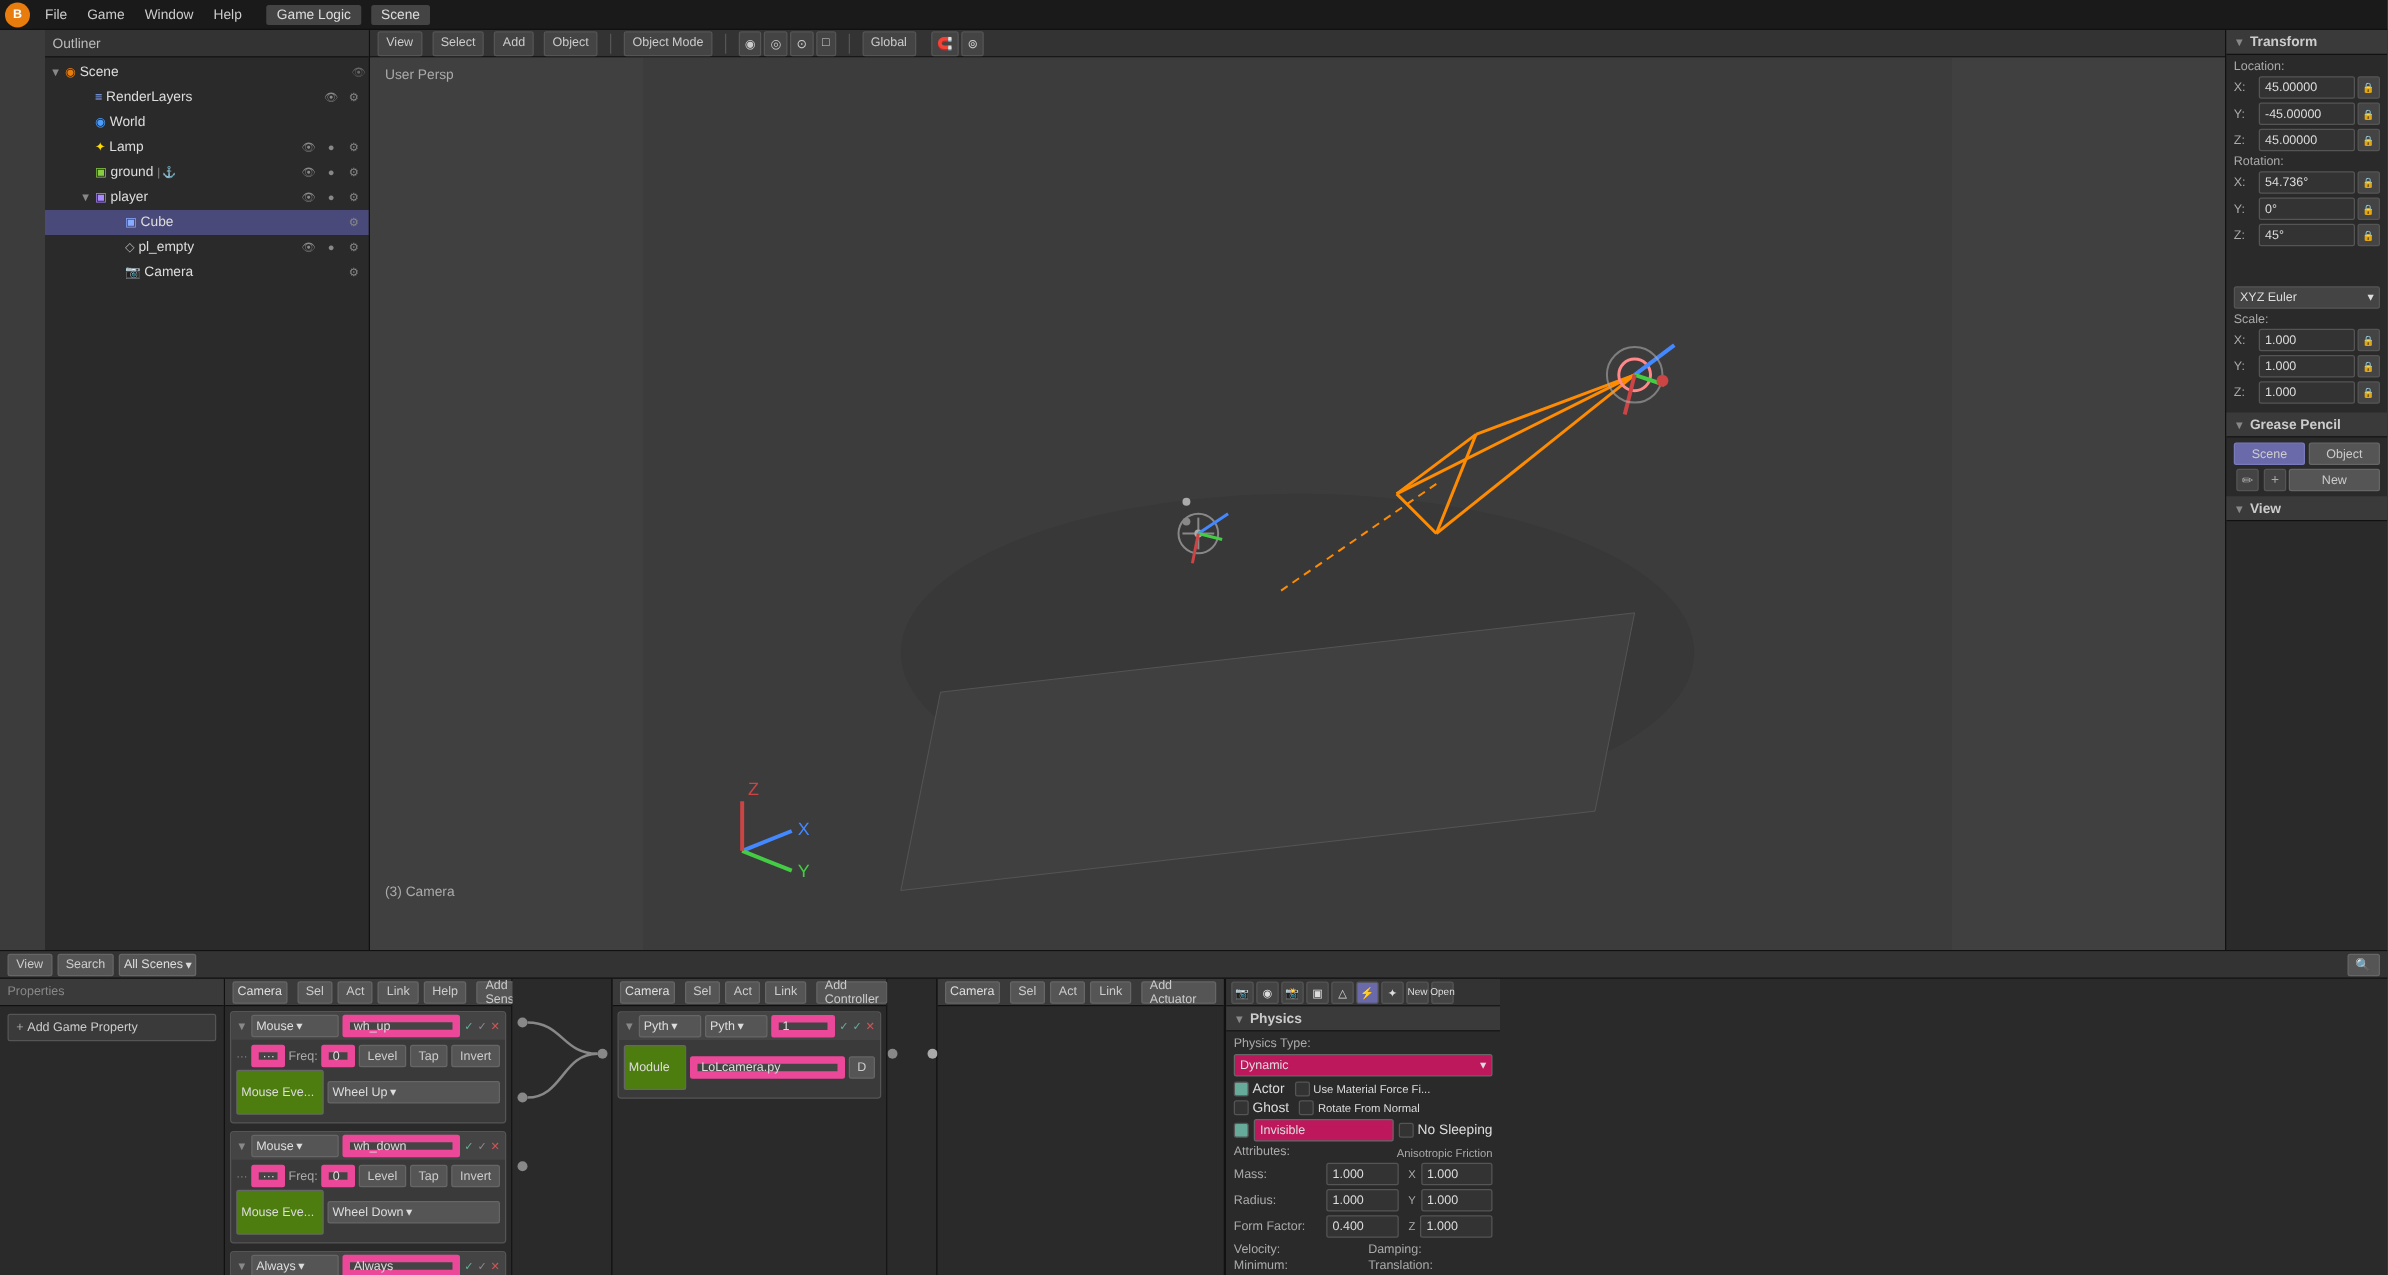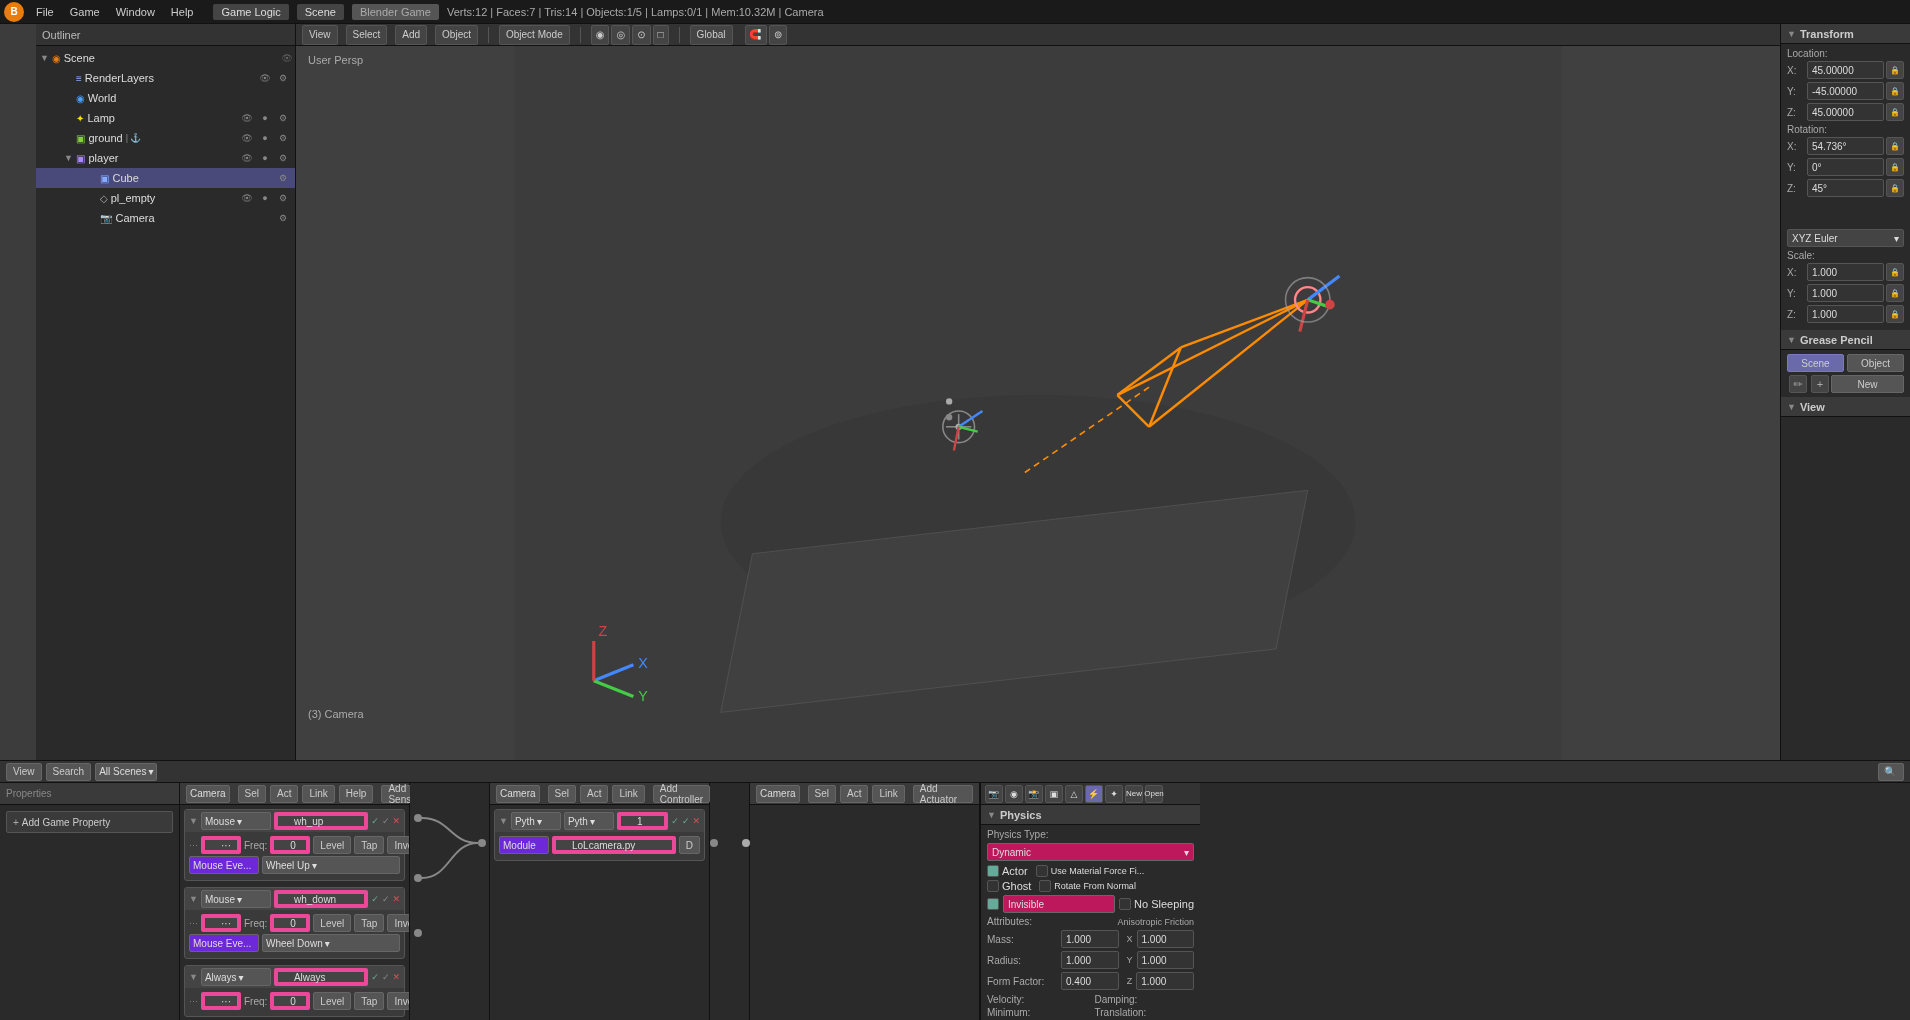--- a/index.html
+++ b/index.html
@@ -53,22 +53,22 @@
 
     
     .logic-panel { border-right: 1px solid #111; display: flex; flex-direction: column; }
     .logic-panel-header { height: 22px; background: #3a3a3a; display: flex; align-items: center; padding: 0 6px; border-bottom: 1px solid #111; gap: 4px; }
     .logic-panel-content { flex: 1; overflow-y: auto; padding: 4px; }
 
     .sensor-block { background: #3a3a3a; border: 1px solid #555; border-radius: 3px; margin-bottom: 6px; }
     .sensor-header { height: 22px; display: flex; align-items: center; padding: 0 4px; gap: 3px; background: #444; border-radius: 3px 3px 0 0; }
     .sensor-body { padding: 4px; }
     .sensor-row { display: flex; align-items: center; gap: 3px; margin-bottom: 2px; }
-    .sensor-select { background: #6d28d9; border: 1px solid #666; border-radius: 2px; height: 18px; padding: 0 3px; color: #ddd; font-size: 10px; display: flex; align-items: center; }
-    .sensor-input { background: #444; border: 4px solid #ec4899; border-radius: 2px; height: 18px; padding: 0 16px; color: #ddd; font-size: 10px; flex: 1; display: flex; align-items: center; }
+    .sensor-select { background: #4d7c0f; border: 1px solid #666; border-radius: 2px; height: 36px; padding: 0 3px; color: #ddd; font-size: 10px; display: flex; align-items: center; }
+    .sensor-input { background: #444; border: 6px solid #ec4899; border-radius: 2px; height: 18px; padding: 0 3px; color: #ddd; font-size: 10px; flex: 1; display: flex; align-items: center; }
     .add-prop-btn { height: 22px; background: #3a3a3a; border: 1px solid #555; border-radius: 2px; padding: 0 6px; display: flex; align-items: center; color: #ccc; font-size: 10px; cursor: pointer; gap: 3px; }
 
     
     .controller-block { background: #3a3a3a; border: 1px solid #555; border-radius: 3px; margin-bottom: 6px; }
     .controller-header { height: 22px; display: flex; align-items: center; padding: 0 4px; gap: 3px; background: #444; border-radius: 3px 3px 0 0; }
     .controller-body { padding: 4px; }
 
     
     .physics-panel { width: 220px; background: #2a2a2a; border-left: 1px solid #111; overflow-y: auto; flex-shrink: 0; }
     .physics-icons { height: 22px; background: #333; display: flex; align-items: center; padding: 0 4px; gap: 2px; border-bottom: 1px solid #111; }
@@ -108,24 +108,20 @@
 <div class="top-bar">
   <div class="top-bar-icon">B</div>
   <div class="top-menu-item">File</div>
   <div class="top-menu-item">Game</div>
   <div class="top-menu-item">Window</div>
   <div class="top-menu-item">Help</div>
   <div style="width:8px;"></div>
   <div class="workspace-label">Game Logic</div>
   <div style="width:4px;"></div>
   <div class="workspace-label">Scene</div>
-  <div class="status-bar-top">
-    <span style="background:#555;padding:2px 8px;border-radius:2px;">Blender Game</span>
-    <span style="margin-left:8px;">Verts:12 | Faces:7 | Tris:14 | Objects:1/5 | Lamps:0/1 | Mem:10.32M | Camera</span>
-  </div>
 </div>
 
 <div style="display:flex; height:736px;">
 
   <div class="left-panel">
     <div class="panel-header">
       <span>Outliner</span>
     </div>
     <div class="outliner-tree">
 

